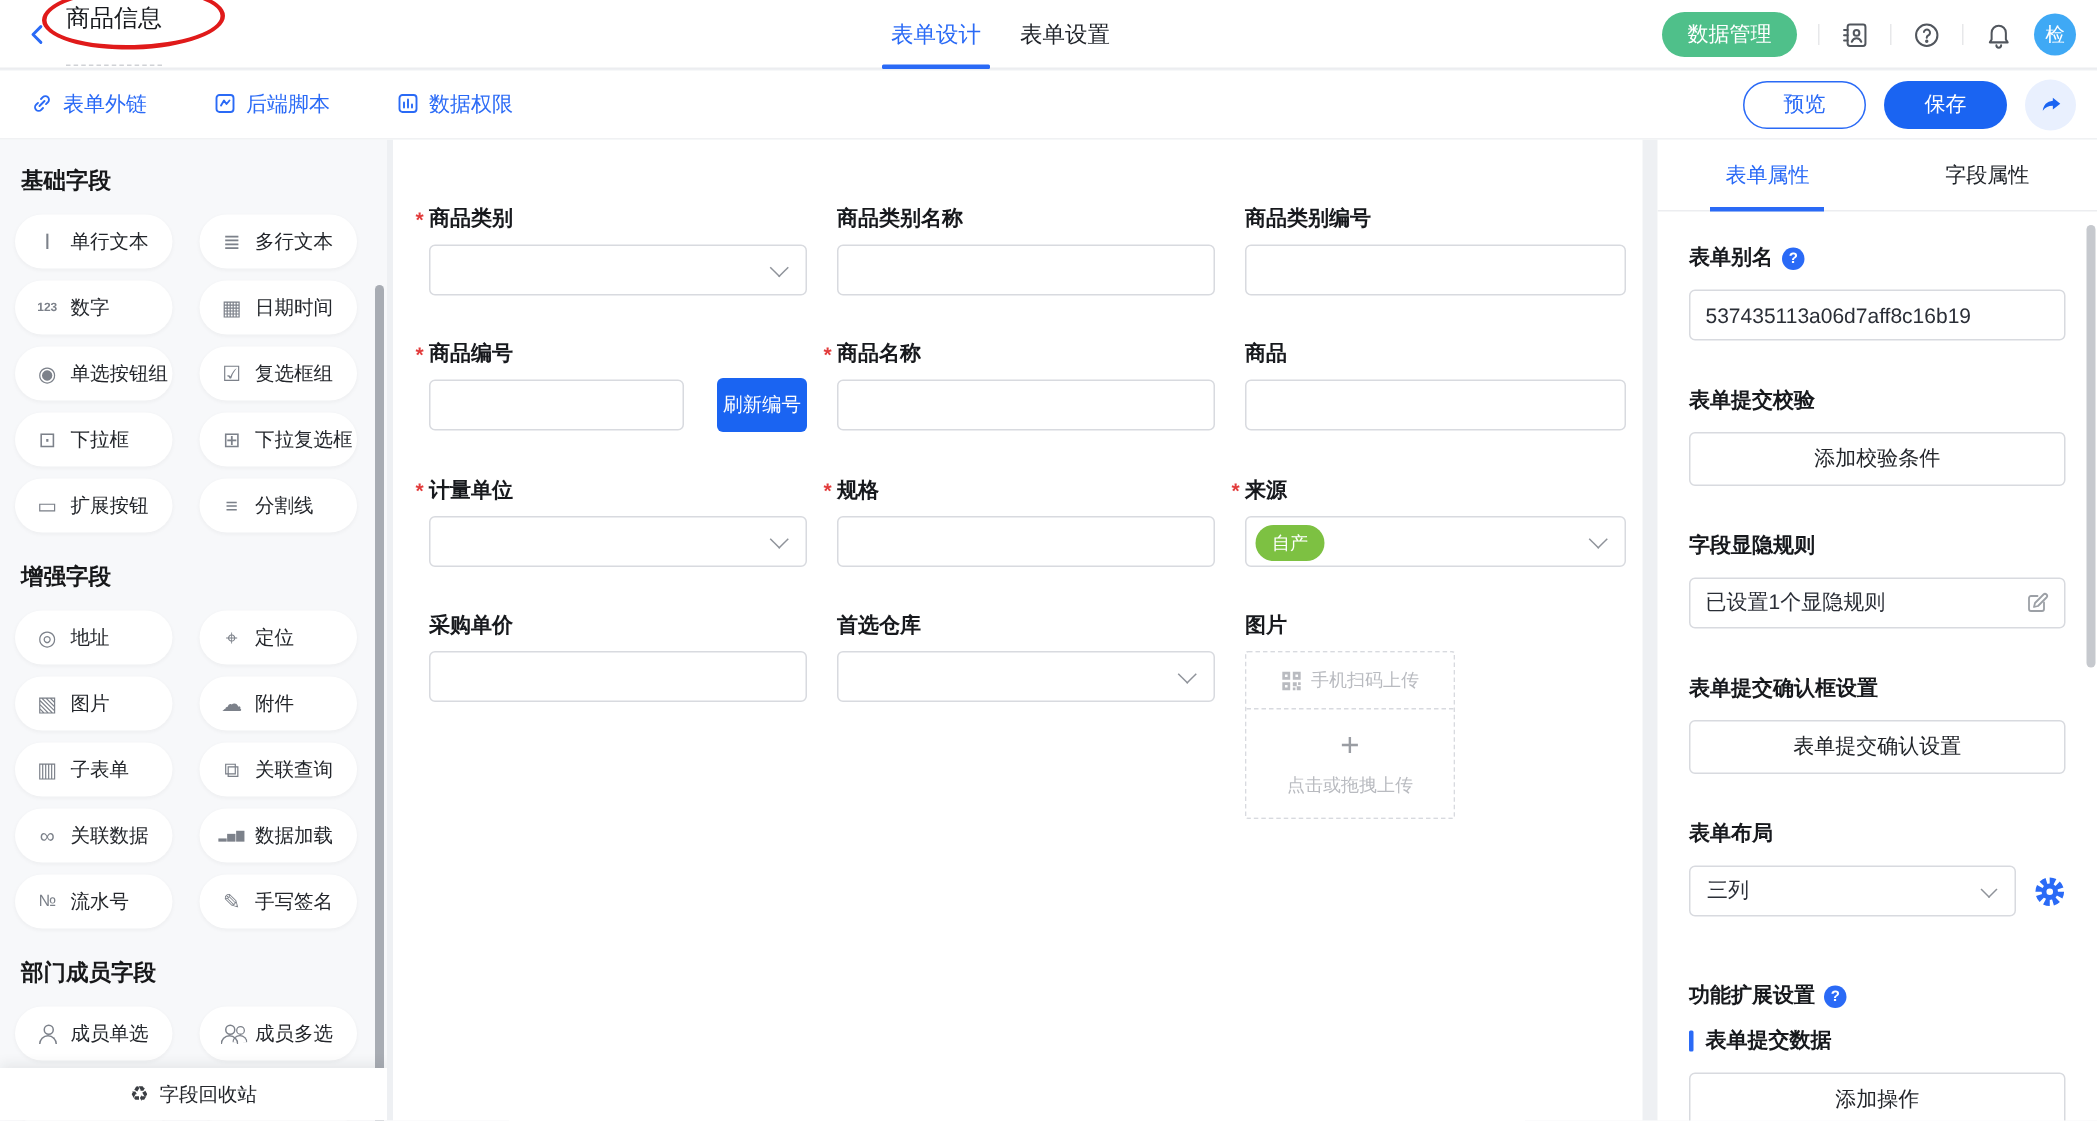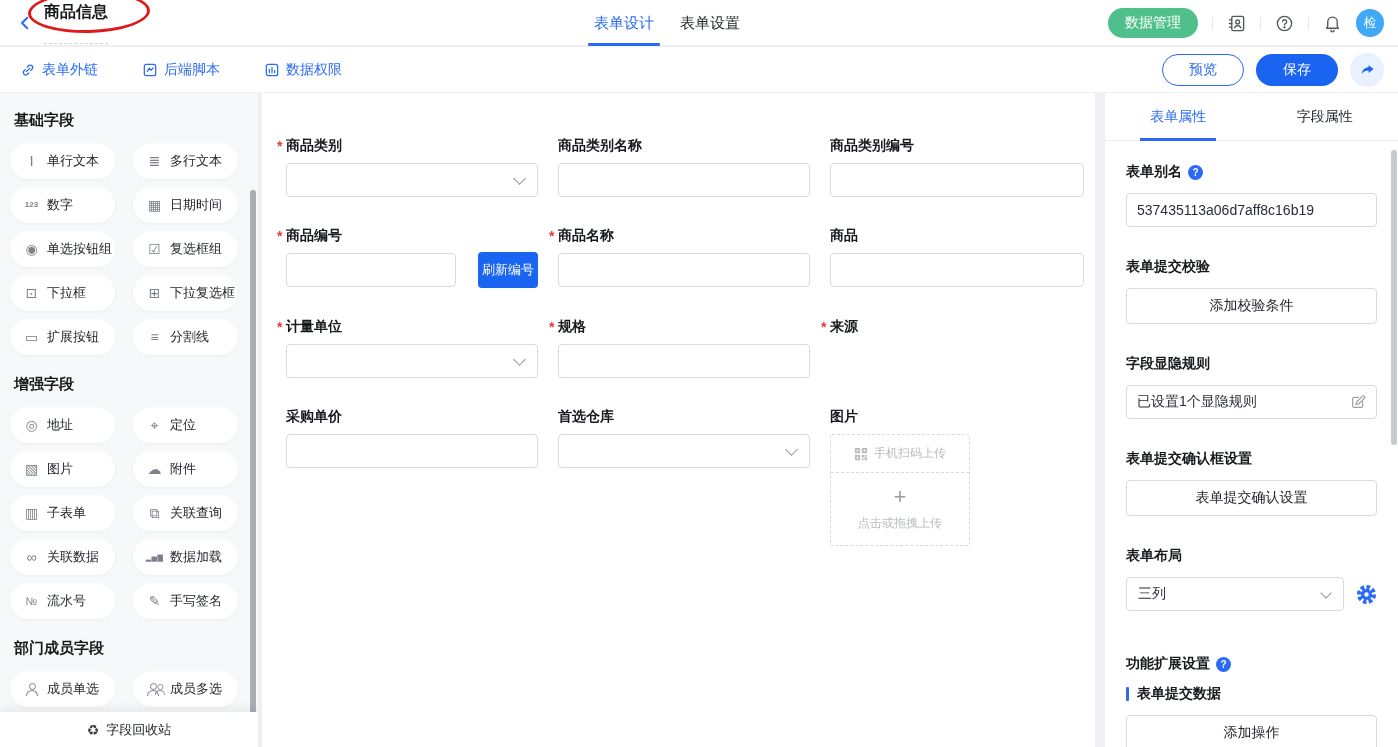--- a/index.html
+++ b/index.html
@@ -5,36 +5,36 @@
   *{box-sizing:border-box;margin:0;padding:0}
   html,body{width:1398px;height:747px}
   body{position:relative;overflow:hidden;background:#eef0f3;font-family:"Liberation Sans","DejaVu Sans",sans-serif;color:#1f2329}
   button{font-family:inherit;cursor:pointer}
 
   
   .app-header{position:absolute;top:0;left:0;right:0;height:46px;background:#fff;border-bottom:1px solid #ecedf0;z-index:10}
   .hdr-left{position:absolute;left:16px;top:0;height:46px;display:flex;align-items:center;gap:10px}
   .back-btn{display:flex;align-items:center;background:none;border:none;padding:0}
   .title-wrap{position:relative}
-  .form-title{font-size:16px;font-weight:700;color:#17191d;border-bottom:1px dashed #d0d2d6;padding-bottom:20px;display:inline-block}
+  .form-title{font-size:16px;font-weight:400;color:#17191d;border-bottom:1px dashed #d0d2d6;padding-bottom:20px;display:inline-block}
   .red-ellipse{position:absolute;left:-16px;top:-11px;width:122px;height:42px;border:3px solid #e01a1a;border-radius:50%;transform:rotate(-1.5deg);pointer-events:none}
   .hdr-tabs{position:absolute;left:594px;top:0;height:46px;display:flex;gap:26px}
   .tab{display:flex;align-items:center;font-size:15px;color:#1f2329;position:relative;cursor:pointer}
   .tab.active{color:#2a6af6}
   .tab.active::after{content:"";position:absolute;left:-6px;right:-6px;bottom:0;height:3px;background:#2a6af6;border-radius:1px}
   .hdr-right{position:absolute;right:14px;top:0;height:46px;display:flex;align-items:center;gap:14px}
   .green-btn{height:30px;padding:0 17px;border-radius:15px;background:#4fc08a;color:#fff;font-size:14px;border:none}
   .sep{width:1px;height:14px;background:#e7e8ea}
   .hicon{display:flex;align-items:center;background:none;border:none;padding:0}
   .avatar{width:28px;height:28px;border-radius:50%;background:#3fa9f5;color:#fff;font-size:13px;display:flex;align-items:center;justify-content:center;cursor:pointer}
 
   
   .sub-toolbar{position:absolute;top:47px;left:0;right:0;height:46px;background:#fff;border-bottom:1px solid #f0f1f3;z-index:9}
   .tb-links{display:flex;gap:44px;padding:0 0 0 20px;height:46px;align-items:center}
-  .tb-link{display:flex;align-items:center;gap:6px;color:#2a6af6;font-size:14px;cursor:pointer}
+  .tb-link{display:flex;align-items:flex-start;gap:6px;color:#2a6af6;font-size:14px;cursor:pointer}
   .tb-right{position:absolute;right:14px;top:6px;display:flex;align-items:center;gap:12px}
   .btn-preview{width:82px;height:32px;border-radius:16px;border:1px solid #2a6af6;color:#2a6af6;background:#fff;font-size:14px}
   .btn-save{width:82px;height:32px;border-radius:16px;background:#1a64f2;color:#fff;border:none;font-size:14px}
   .btn-share{width:34px;height:34px;border-radius:50%;background:#e9f0fe;display:flex;align-items:center;justify-content:center;border:none}
 
   
   .sidebar{position:absolute;top:93px;left:0;width:258px;bottom:0;background:#f7f8fa;overflow:hidden}
   .sb-inner{padding:18px 0 0 10px}
   .sb-title{font-size:15px;font-weight:700;color:#17181a;margin:0 0 13px 4px}
   .sb-grid{display:grid;grid-template-columns:105px 105px;gap:8px 18px;margin-bottom:20px}
@@ -320,20 +320,23 @@
       <div class="field">
         <div class="f-label"><span class="req">*</span>计量单位</div>
         <div class="f-input f-select"></div>
       </div>
       <div class="field">
         <div class="f-label"><span class="req">*</span>规格</div>
         <div class="f-input"></div>
       </div>
       <div class="field">
         <div class="f-label"><span class="req">*</span>来源</div>
+        <div class="f-input f-select">
+          <span class="tag">自产</span>
+        </div>
       </div>
       <div class="field">
         <div class="f-label">采购单价</div>
         <div class="f-input"></div>
       </div>
       <div class="field">
         <div class="f-label">首选仓库</div>
         <div class="f-input f-select"></div>
       </div>
       <div class="field">

